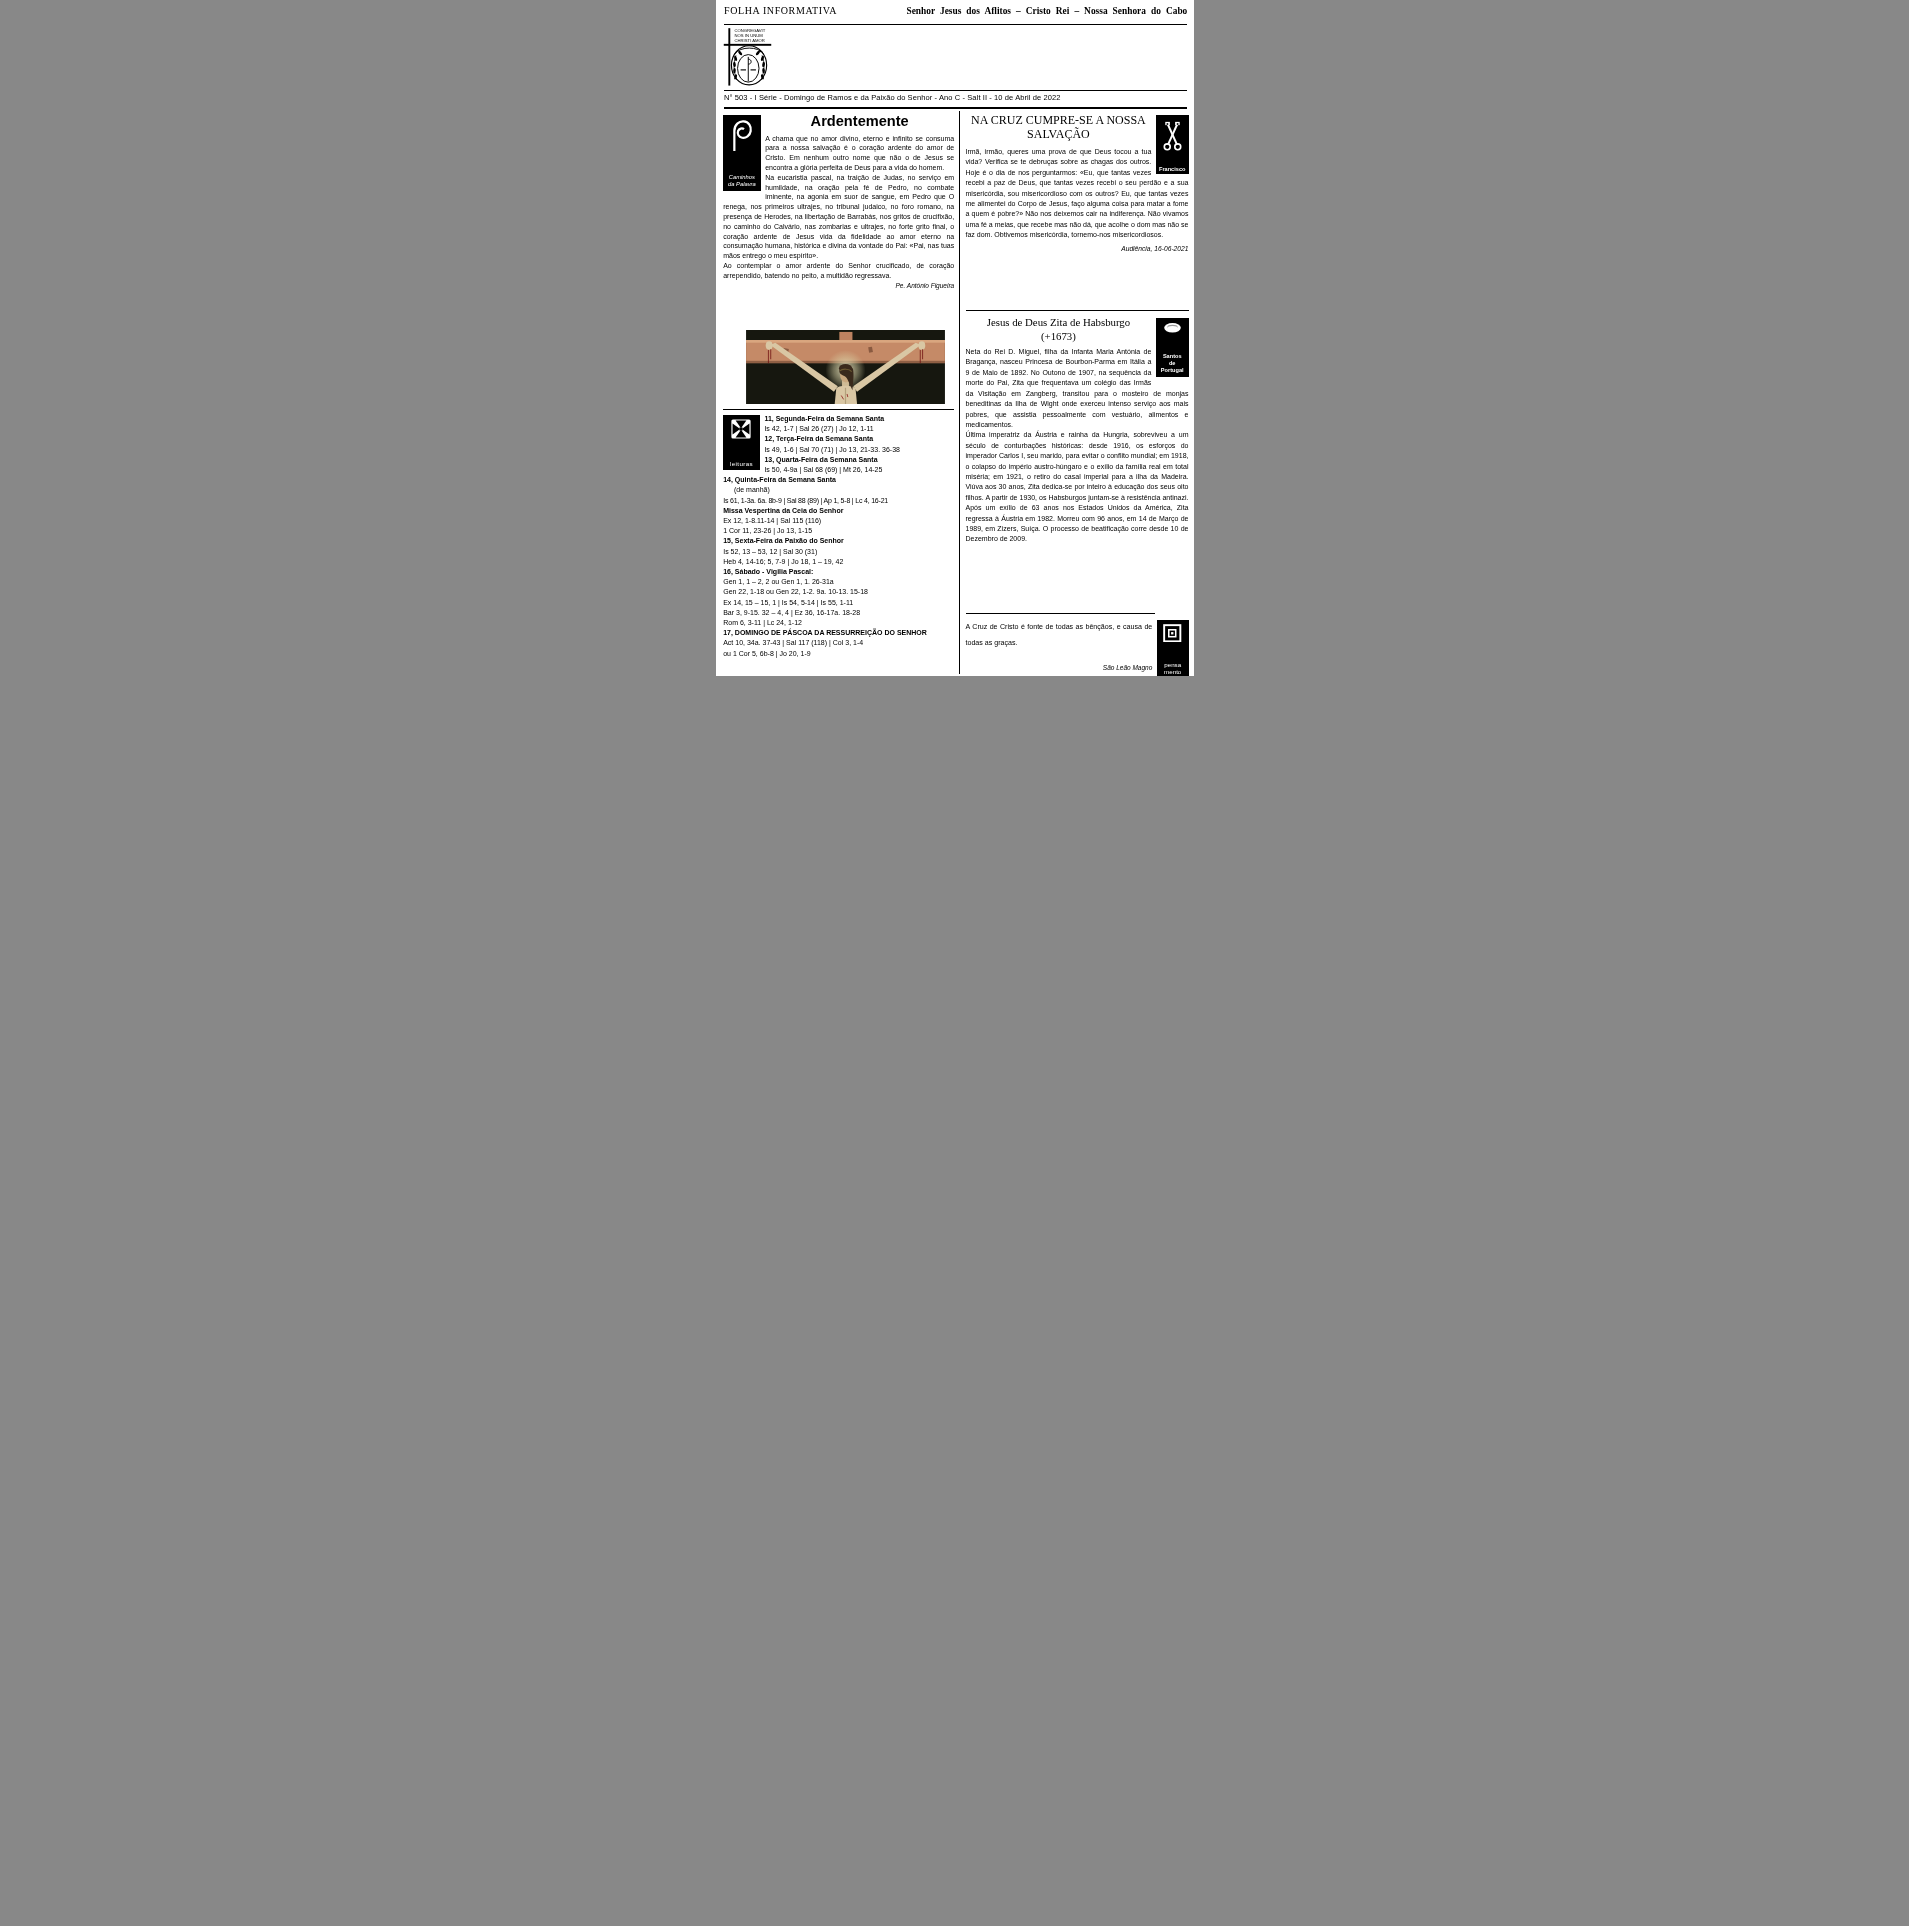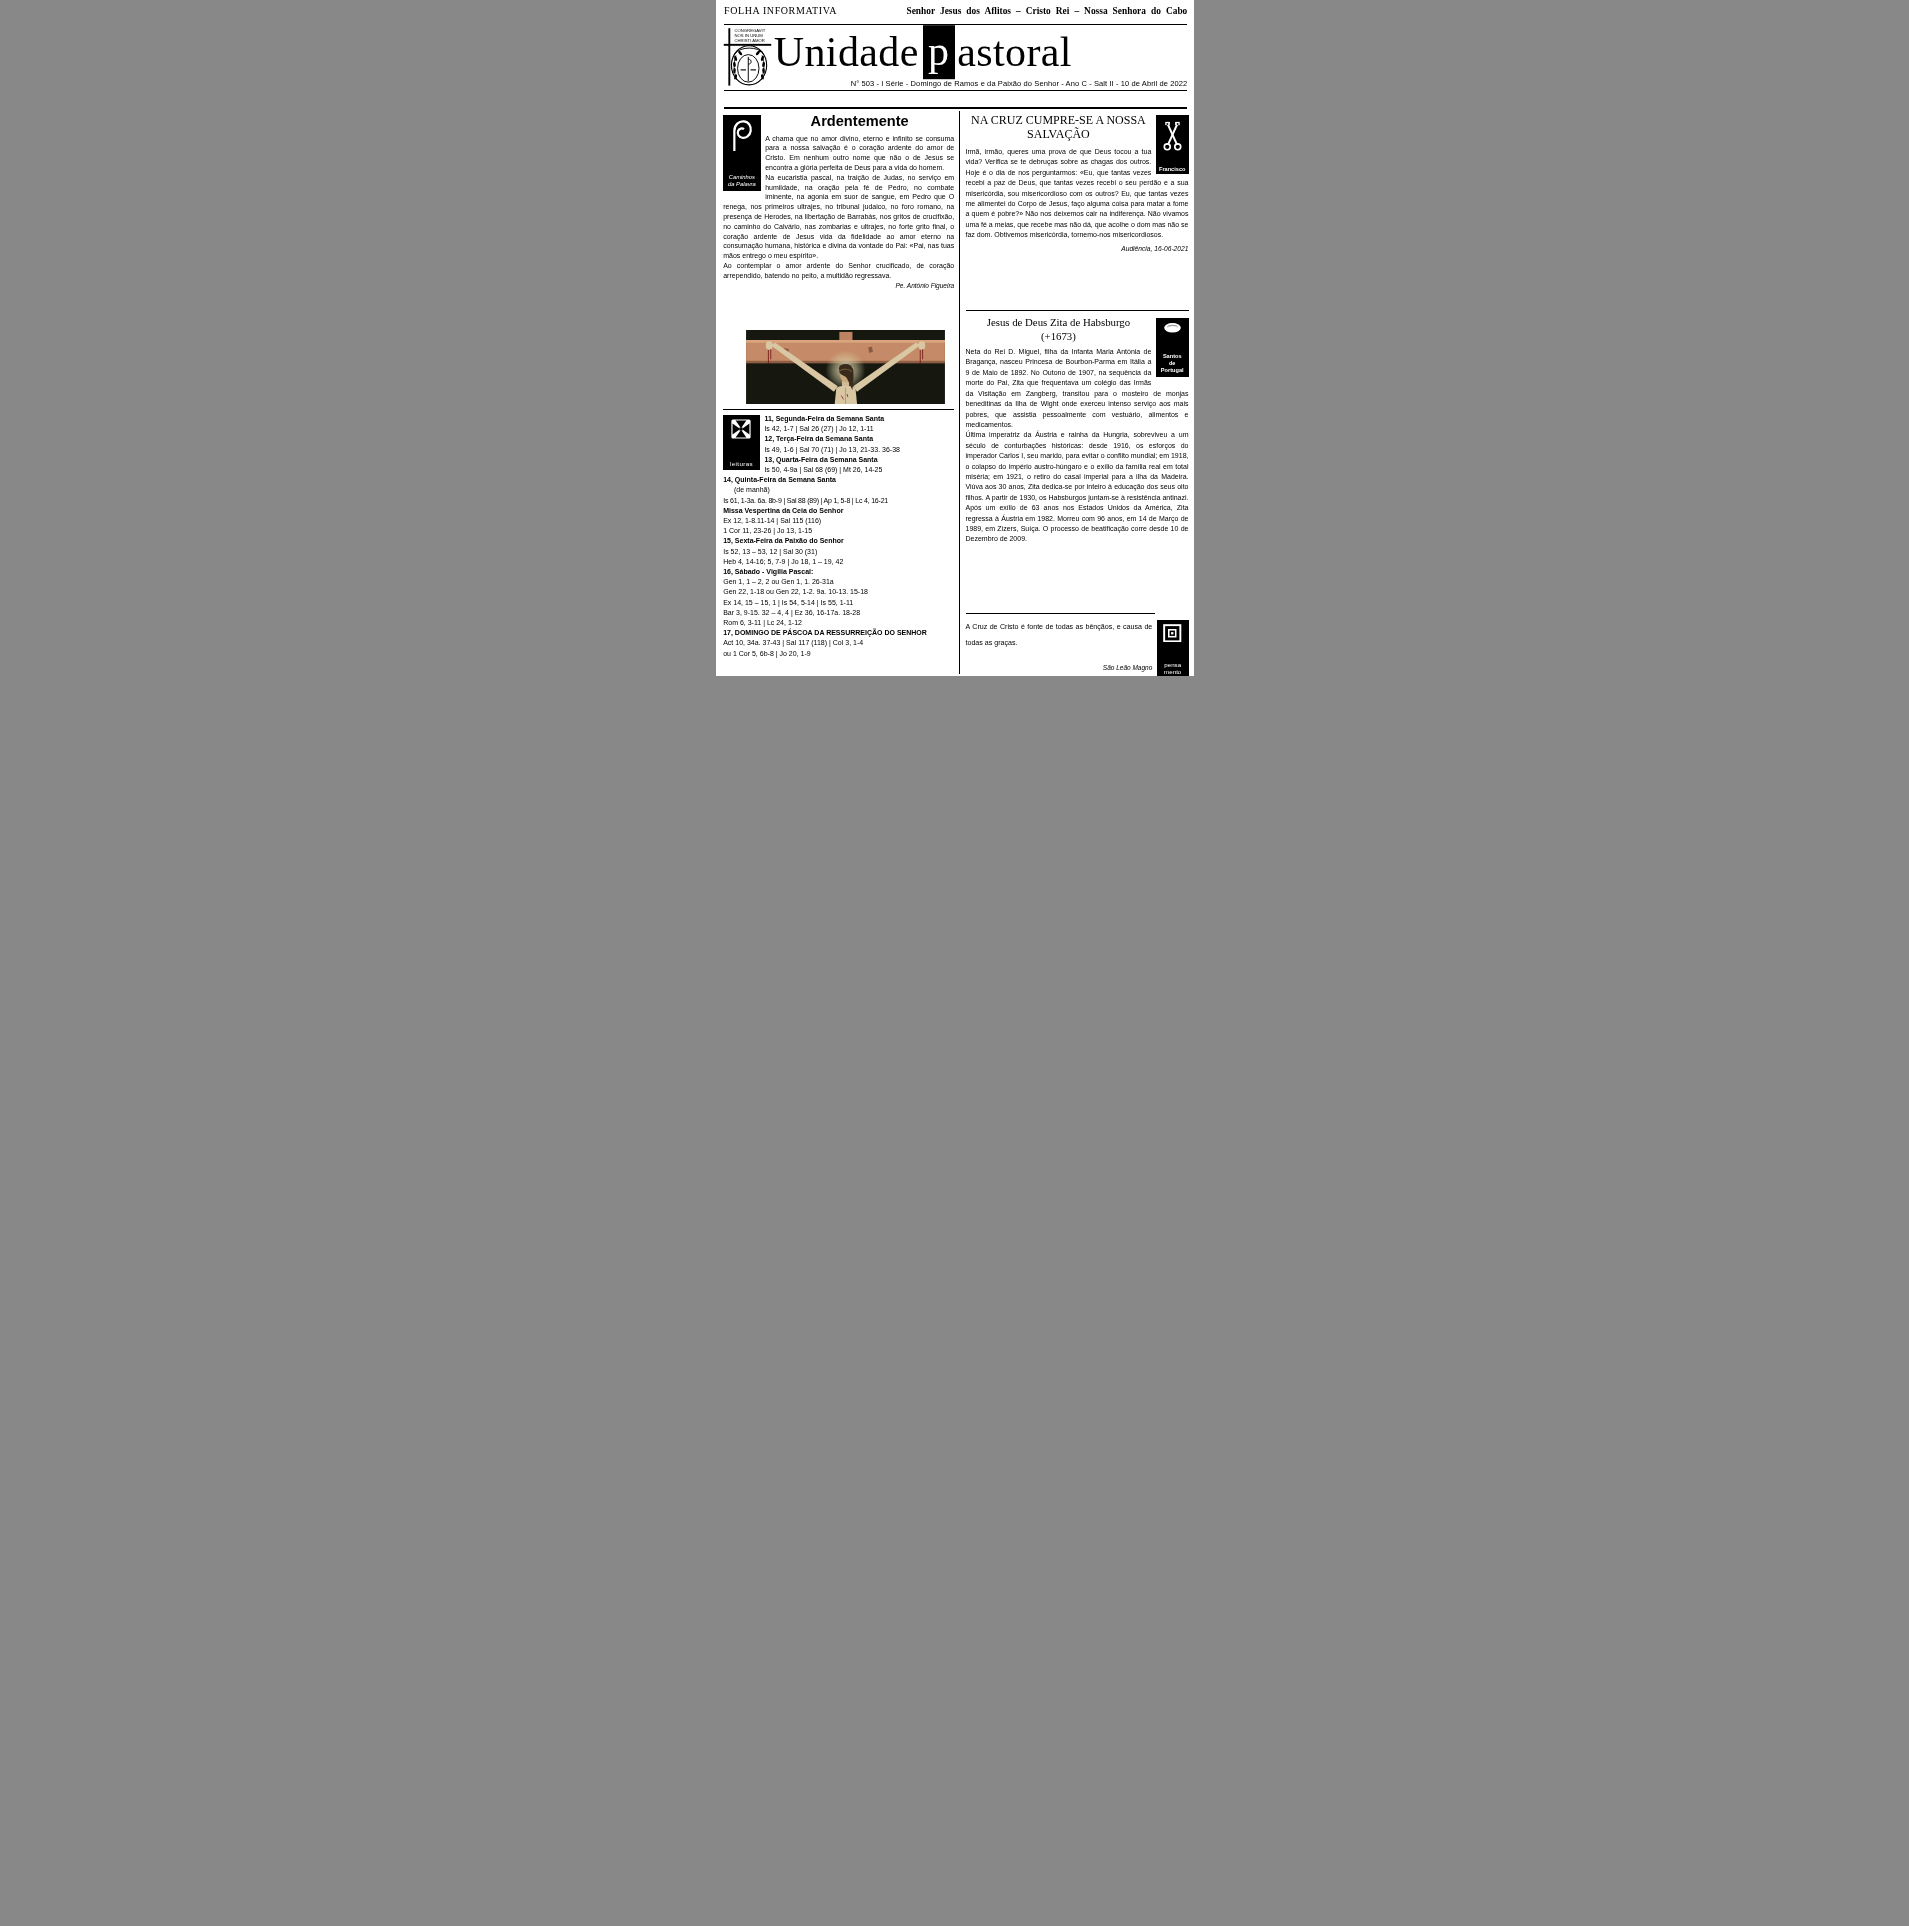--- a/index.html
+++ b/index.html
@@ -15,21 +15,21 @@
   .rule-header{top:23.5px;height:1.9px;}
   
   .masthead{position:absolute;left:7.7px;right:6.2px;top:26px;height:62px;display:flex;}
   .logo{width:49px;height:61px;flex:none;}
   .masthead-title{flex:1;font-family:"Liberation Serif",serif;font-size:42px;
                   line-height:1.05;white-space:nowrap;padding-left:1.5px;letter-spacing:0.4px;}
   .pbox{display:inline-block;background:#000;color:#fff;line-height:1.28;
         padding:0 5.4px;margin:0 2.3px 0 3.9px;transform:translateY(-0.8px);}
   
   .rule-issue-top{top:90px;height:0.8px;}
-  .issue-line{position:absolute;left:8.5px;right:6.2px;top:79px;text-align:right;
+  .issue-line{position:absolute;left:8.5px;right:6.2px;top:93px;text-align:left;
               font-size:7.5px;letter-spacing:0.1px;}
   .rule-issue-bottom{top:107px;height:1.9px;}
   
   .col-divider{position:absolute;left:243px;top:111px;bottom:2.3px;width:0.8px;background:#000;}
   .left-col{position:absolute;left:7.7px;width:231px;top:113px;}
   .right-col{position:absolute;left:250px;width:223px;top:113px;}
   
   .badge{background:#000;color:#fff;display:flex;flex-direction:column;
          align-items:center;justify-content:space-between;text-align:center;}
   .badge-caminhos{float:left;width:35px;height:69px;margin:1.5px 4.6px 2.3px 0;padding:4.6px 1.2px 3.1px;}
@@ -101,23 +101,20 @@
       <ellipse cx="30" cy="100" rx="3.4" ry="7" fill="#000" transform="rotate(-8 30 100)"></ellipse>
       <ellipse cx="30" cy="116" rx="3.4" ry="7" fill="#000" transform="rotate(4 30 116)"></ellipse>
       <ellipse cx="33" cy="132" rx="3.4" ry="7" fill="#000" transform="rotate(14 33 132)"></ellipse>
       <ellipse cx="103" cy="84" rx="3.4" ry="7" fill="#000" transform="rotate(18 103 84)"></ellipse>
       <ellipse cx="106" cy="100" rx="3.4" ry="7" fill="#000" transform="rotate(8 106 100)"></ellipse>
       <ellipse cx="106" cy="116" rx="3.4" ry="7" fill="#000" transform="rotate(-4 106 116)"></ellipse>
       <ellipse cx="103" cy="132" rx="3.4" ry="7" fill="#000" transform="rotate(-14 103 132)"></ellipse>
       <ellipse cx="45" cy="70" rx="3.4" ry="7" fill="#000" transform="rotate(-40 45 70)"></ellipse>
       <ellipse cx="91" cy="70" rx="3.4" ry="7" fill="#000" transform="rotate(40 91 70)"></ellipse>
     </svg>
-    <div class="masthead-title">
-      <span>Unidade</span><span class="pbox">p</span><span>astoral</span>
-    </div>
   </div>
 
   <div class="rule rule-issue-top"></div>
   <div class="issue-line">N° 503 - I Série - Domingo de Ramos e da Paixão do Senhor - Ano C - Salt II - 10 de Abril de 2022</div>
   <div class="rule rule-issue-bottom"></div>
 
   <div class="col-divider"></div>
 
   <div class="left-col">
 

